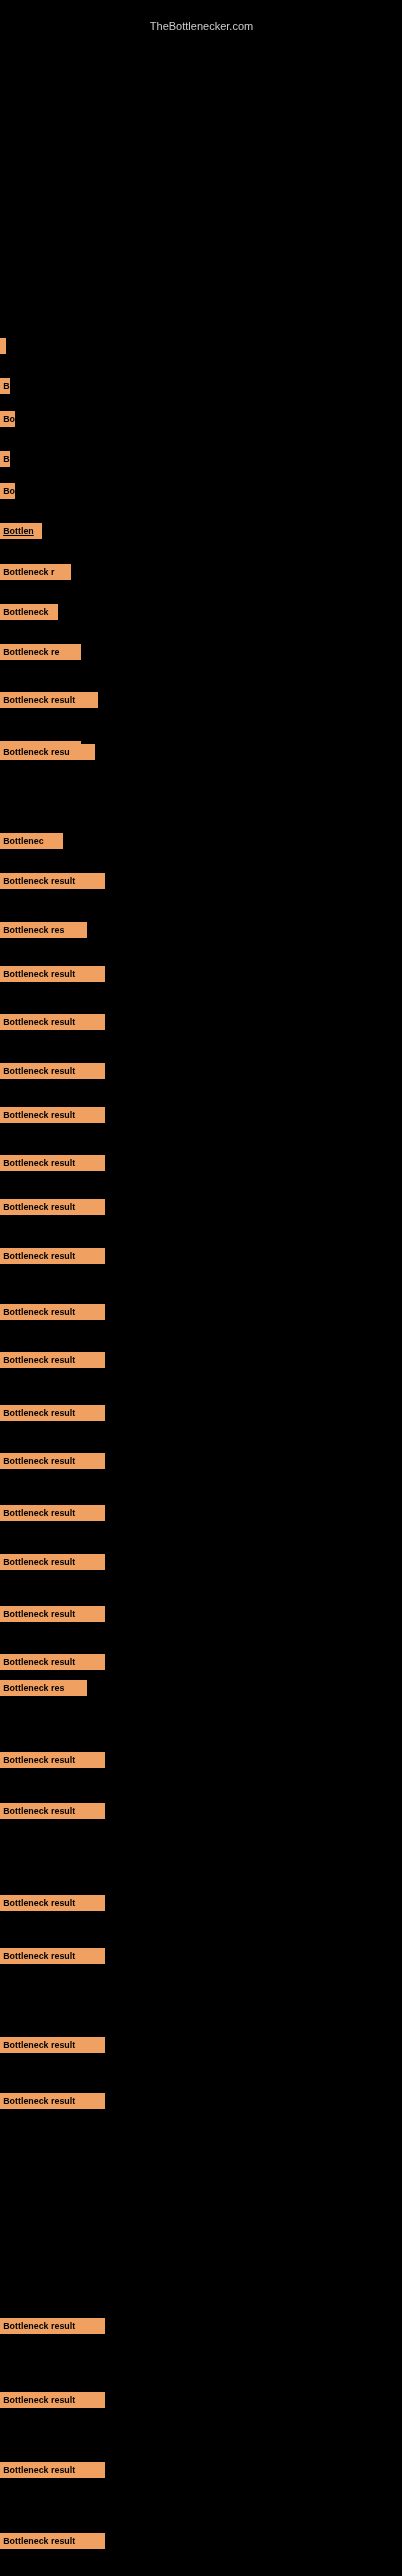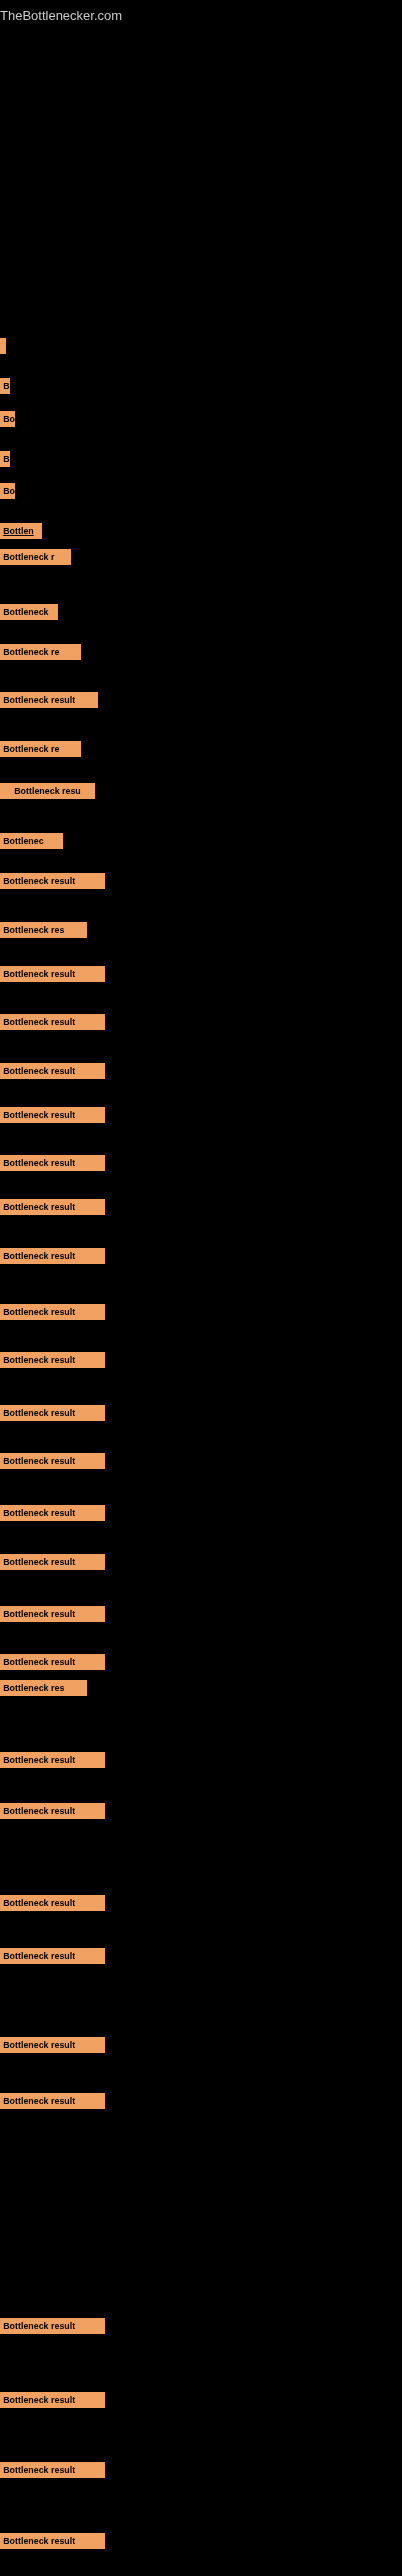--- a/index.html
+++ b/index.html
@@ -11,25 +11,25 @@
     body {
       background-color: #000000;
       width: 403px;
       min-height: 2576px;
       font-family: Arial, sans-serif;
       position: relative;
     }
 
     .site-title {
       color: #cccccc;
-      font-size: 13px;
-      text-align: left;
+      font-size: 11px;
+      text-align: center;
       padding: 8px 0;
       position: absolute;
-      top: 0;
+      top: 12px;
       left: 0;
       right: 0;
     }
 
     .bar-label {
       background-color: #f0a060;
       color: #000;
       font-size: 8.9px;
       font-weight: bold;
       white-space: nowrap;
@@ -45,26 +45,26 @@
 
 <div class="site-title">TheBottlenecker.com</div>
 
 <div id="bars-wrapper">
     <div style="position: absolute; top: 338px; left: 0px;"><span class="bar-label" style="width: 1.6px; min-width: 1.6px;"></span></div>
     <div style="position: absolute; top: 378px; left: 0px;"><span class="bar-label" style="width: 9.7px; min-width: 9.7px;">B</span></div>
     <div style="position: absolute; top: 411px; left: 0px;"><span class="bar-label" style="width: 14.5px; min-width: 14.5px;">Bo</span></div>
     <div style="position: absolute; top: 451px; left: 0px;"><span class="bar-label" style="width: 9.7px; min-width: 9.7px;">B</span></div>
     <div style="position: absolute; top: 483px; left: 0px;"><span class="bar-label" style="width: 14.5px; min-width: 14.5px;">Bo</span></div>
     <div style="position: absolute; top: 523px; left: 0px;"><span class="bar-label" style="width: 42px; min-width: 42px; text-decoration: underline;">Bottlen</span></div>
-    <div style="position: absolute; top: 549px; left: 0px;"><span class="bar-label" style="width: 71px; min-width: 71px;">Bottleneck r</span></div>
+    <div style="position: absolute; top: 564px; left: 0px;"><span class="bar-label" style="width: 71px; min-width: 71px;">Bottleneck r</span></div>
     <div style="position: absolute; top: 604px; left: 0px;"><span class="bar-label" style="width: 58px; min-width: 58px;">Bottleneck</span></div>
     <div style="position: absolute; top: 644px; left: 0px;"><span class="bar-label" style="width: 81px; min-width: 81px;">Bottleneck re</span></div>
     <div style="position: absolute; top: 692px; left: 0px;"><span class="bar-label" style="width: 98px; min-width: 98px;">Bottleneck result</span></div>
     <div style="position: absolute; top: 741px; left: 0px;"><span class="bar-label" style="width: 81px; min-width: 81px;">Bottleneck re</span></div>
-    <div style="position: absolute; top: 783px; left: 0px; text-align: center;"><span class="bar-label" style="width: 95px; min-width: 95px;">Bottleneck resu</span></div>
+    <div style="position: absolute; top: 744px; left: 0px;"><span class="bar-label" style="width: 95px; min-width: 95px;">Bottleneck resu</span></div>
     <div style="position: absolute; top: 833px; left: 0px;"><span class="bar-label" style="width: 63px; min-width: 63px;">Bottlenec</span></div>
     <div style="position: absolute; top: 873px; left: 0px;"><span class="bar-label" style="width: 105px; min-width: 105px;">Bottleneck result</span></div>
     <div style="position: absolute; top: 922px; left: 0px;"><span class="bar-label" style="width: 87px; min-width: 87px;">Bottleneck res</span></div>
     <div style="position: absolute; top: 966px; left: 0px;"><span class="bar-label" style="width: 105px; min-width: 105px;">Bottleneck result</span></div>
     <div style="position: absolute; top: 1014px; left: 0px;"><span class="bar-label" style="width: 105px; min-width: 105px;">Bottleneck result</span></div>
     <div style="position: absolute; top: 1063px; left: 0px;"><span class="bar-label" style="width: 105px; min-width: 105px;">Bottleneck result</span></div>
     <div style="position: absolute; top: 1107px; left: 0px;"><span class="bar-label" style="width: 105px; min-width: 105px;">Bottleneck result</span></div>
     <div style="position: absolute; top: 1155px; left: 0px;"><span class="bar-label" style="width: 105px; min-width: 105px;">Bottleneck result</span></div>
     <div style="position: absolute; top: 1199px; left: 0px;"><span class="bar-label" style="width: 105px; min-width: 105px;">Bottleneck result</span></div>
     <div style="position: absolute; top: 1248px; left: 0px;"><span class="bar-label" style="width: 105px; min-width: 105px;">Bottleneck result</span></div>

